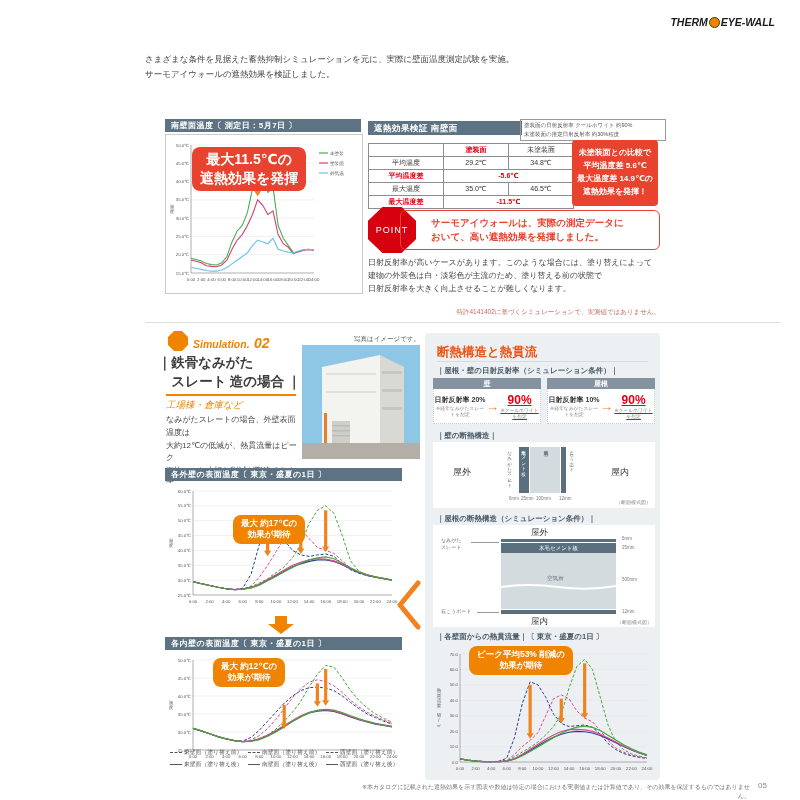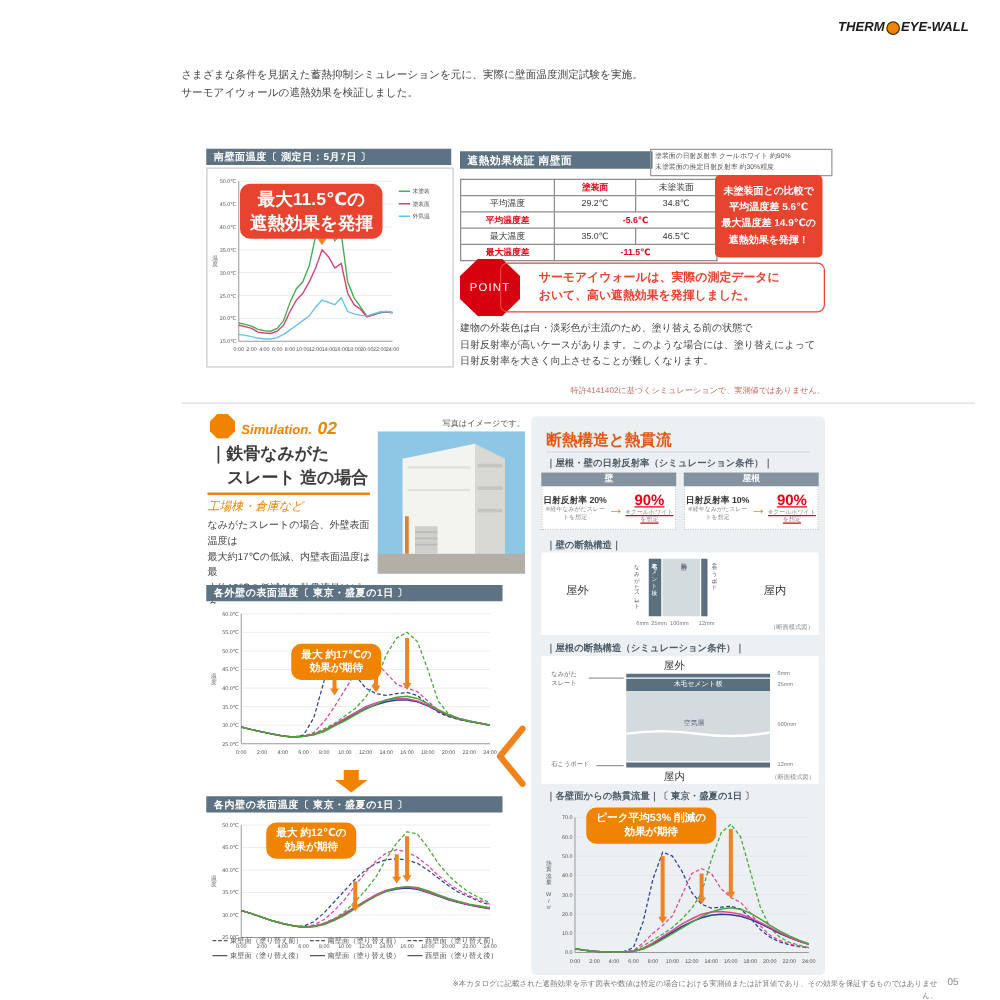--- a/index.html
+++ b/index.html
@@ -177,43 +177,42 @@
     <div>遮熱効果を発揮！</div>
   </div>
 
   <div class="abs octagon" style="left:368px;top:207px;width:48px;height:46px;">POINT</div>
   <div class="abs point-box" style="left:400px;top:210px;width:228px;height:38px;">
     <div>サーモアイウォールは、実際の測定データに</div>
     <div>おいて、高い遮熱効果を発揮しました。</div>
   </div>
 
   <div class="abs body-text" style="left:368px;top:257px;width:292px;">
+    <div>日射反射率が高いケースがあります。このような場合には、塗り替えによって</div>
     <div>建物の外装色は白・淡彩色が主流のため、塗り替える前の状態で</div>
-    <div>日射反射率が高いケースがあります。このような場合には、塗り替えによって</div>
     <div>日射反射率を大きく向上させることが難しくなります。</div>
   </div>
 
   <div class="abs tiny-note" style="left:368px;top:308px;width:292px;text-align:right;">特許4141402に基づくシミュレーションで、実測値ではありません。</div>
 
   <div class="abs" style="left:145px;top:322px;width:635px;height:1px;background:#ddd;"></div>
 
   <div class="abs sim-icon" style="left:168px;top:331px;width:20px;height:20px;"></div>
   <div class="abs" style="left:193px;top:334px;">
     <span class="sim-label">Simulation.</span>
     <span class="sim-num">02</span>
   </div>
-  <div class="abs sec2-title" style="left:168px;top:354px;width:150px;">
+  <div class="abs sec2-title" style="left:158px;top:354px;width:150px;font-family:Liberation Serif, serif;">
     <div>｜鉄骨なみがた</div>
     <div>　スレート 造の場合 ｜</div>
   </div>
   <div class="abs orange-rule" style="left:166px;top:394px;width:130px;"></div>
   <div class="abs sec2-sub" style="left:166px;top:399px;">工場棟・倉庫など</div>
   <div class="abs body-text" style="left:166px;top:414px;width:136px;">
     <div>なみがたスレートの場合、外壁表面温度は</div>
-    <div>最大約17℃の低減、内壁表面温度は最</div>
     <div>大約12℃の低減が、熱貫流量はピーク</div>
     <div>平均53%と大幅な削減が期待できます。</div>
   </div>
 
   <div class="abs photo-caption" style="left:302px;top:335px;width:118px;">写真はイメージです。</div>
   <div class="abs" style="left:302px;top:345px;width:118px;height:114px;">
     <svg width="118" height="114">
       <rect x="0" y="0" width="118" height="114" fill="#8ec7e6"></rect>
       <rect x="0" y="98" width="118" height="16" fill="#b3aea6"></rect>
       <polygon points="20,22 78,10 78,98 20,98" fill="#f3f3ef"></polygon>

